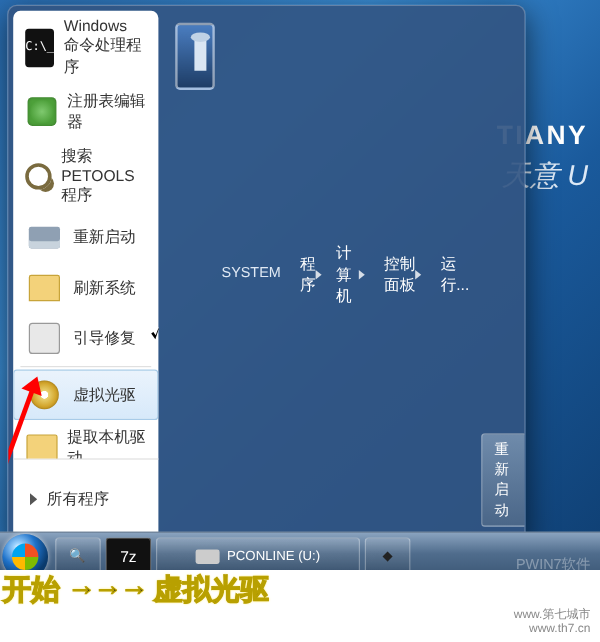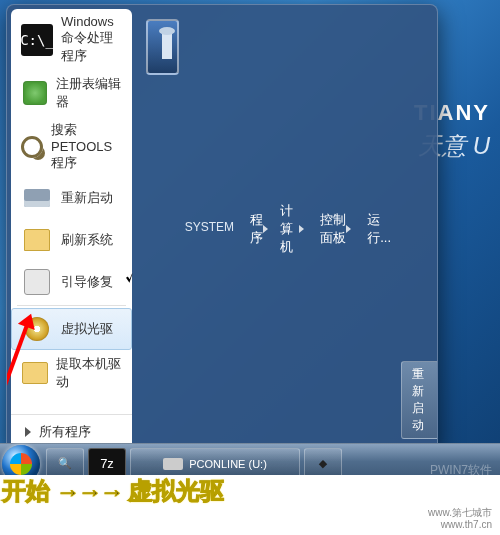--- a/index.html
+++ b/index.html
@@ -7,30 +7,30 @@
   .desktop{position:absolute;inset:0;background:linear-gradient(135deg,#2a6fb5 0%,#3b8ed6 30%,#1a5a9c 60%,#0d3a6b 100%)}
   .brand{position:absolute;right:10px;top:100px;text-align:right}
   .brand-en{color:#fff;font-size:22px;font-weight:bold;letter-spacing:2px}
   .brand-cn{color:#dce8f5;font-size:24px;margin-top:4px;font-style:italic}
   .startmenu{position:absolute;left:6px;top:4px;width:432px;height:450px;border-radius:8px;background:rgba(50,85,130,.92);box-shadow:0 6px 25px rgba(0,0,0,.6);border:1px solid rgba(255,255,255,.25);overflow:hidden;display:flex}
   .left-pane{width:260px;background:#fff;border-radius:6px;margin:4px 0 4px 4px;position:relative;display:flex;flex-direction:column}
   .menu-list{flex:1;overflow:hidden}
   .menu-item{display:flex;align-items:center;padding:5px 10px;font-size:13px;color:#333;cursor:default;position:relative}
   .menu-item.hover{background:linear-gradient(180deg,#eaf3fc 0%,#d7e9fa 100%);border:1px solid #a8cbe8;border-radius:3px;padding:4px 9px}
   .menu-icon{width:32px;height:32px;margin-right:8px;display:flex;align-items:center;justify-content:center;border-radius:3px;font-size:18px}
-  .cmd-ico{background:#111;color:#fff;font-size:14px;font-family:monospace}
+  .cmd-ico{background:#111;color:#fff;font-size:10px;font-family:monospace}
   .reg-ico::before{content:"";display:block;width:24px;height:24px;background:radial-gradient(circle,#7fc96f 0%,#4da03a 60%);border-radius:4px;box-shadow:inset 0 0 3px rgba(0,0,0,.3)}
   .srch-ico::before{content:"";display:block;width:16px;height:16px;border:3px solid #7a6b3f;border-radius:50%;position:relative;box-shadow:6px 6px 0 -4px #7a6b3f}
   .disk-ico::before{content:"";display:block;width:26px;height:18px;background:#8fa0b3;border-radius:2px;box-shadow:inset 0 -6px 0 #c8d3dd}
   .refresh-ico::before{content:"";display:block;width:24px;height:20px;background:#f3d27a;border:1px solid #c8a43a;border-radius:2px 2px 0 0}
   .boot-ico::before{content:"";display:block;width:24px;height:24px;background:#e8e8e8;border:1px solid #999;border-radius:3px}
   .cd-ico::before{content:"";display:block;width:24px;height:24px;border-radius:50%;background:radial-gradient(circle,#fff 18%,#e8d070 20%,#d4a830 55%,#c89820 70%);box-shadow:inset 0 0 2px rgba(0,0,0,.3)}
   .drv-ico::before{content:"";display:block;width:24px;height:20px;background:#f3d27a;border:1px solid #c8a43a;border-radius:2px}
   .sep{height:1px;background:#e0e0e0;margin:2px 6px}
-  .all-prog{display:flex;align-items:center;padding:8px 10px;font-size:13px;color:#333;border-top:1px solid #e0e0e0}
+  .all-prog{display:flex;align-items:center;padding:24px 10px;font-size:13px;color:#333;border-top:1px solid #e0e0e0}
   .all-prog .arrow{margin-left:auto;width:0;height:0;border-left:6px solid #555;border-top:5px solid transparent;border-bottom:5px solid transparent}
   .cursor{position:absolute;top:266px;left:116px;width:14px;height:18px;pointer-events:none}
   .cursor::before{content:"";position:absolute;width:0;height:0;border-left:8px solid #000;border-bottom:6px solid transparent;transform:rotate(-35deg)}
   .cursor::after{content:"";position:absolute;top:-1px;left:1px;width:0;height:0;border-left:6px solid #fff;border-bottom:4px solid transparent;transform:rotate(-35deg)}
   .right-pane{flex:1;padding:10px 10px 10px 14px;display:flex;flex-direction:row;color:#fff}
   .avatar{width:56px;height:56px;margin:4px auto 14px;border:2px solid rgba(255,255,255,.5);border-radius:4px;background:linear-gradient(180deg,#4a7dc0 0%,#1e3d66 100%);position:relative;overflow:hidden}
   .avatar::before{content:"";position:absolute;left:14px;top:8px;width:10px;height:30px;background:#dae6f3;border-radius:4px 4px 0 0}
   .avatar::after{content:"";position:absolute;left:11px;top:6px;width:16px;height:8px;background:#c0d2e5;border-radius:50%}
   .r-item{padding:8px 6px;font-size:13px;color:#fff;cursor:default;display:flex;align-items:center;justify-content:space-between}
   .r-item.hdr{font-size:12px;color:#e0e9f4;padding-top:4px}

